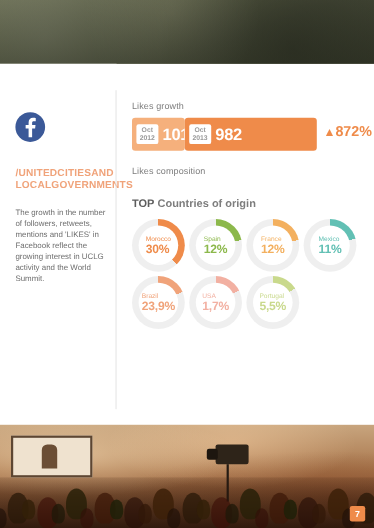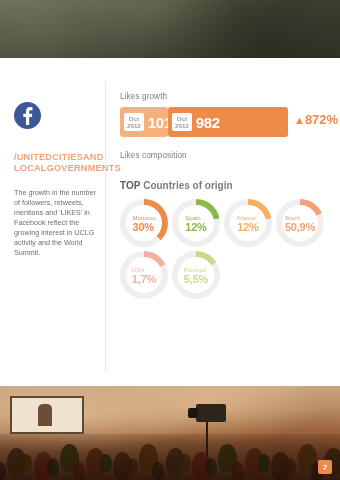--- a/index.html
+++ b/index.html
@@ -167,25 +167,32 @@
               <span class="cval" style="color: rgb(140, 184, 75);">12%</span>
             </div>
           </div>
           <div class="donut" style="background: conic-gradient(rgb(243, 176, 95) 0deg, rgb(243, 176, 95) 78.4deg, rgb(239, 239, 239) 78.4deg, rgb(239, 239, 239) 360deg);">
             <div class="inner"></div>
             <div class="txt">
               <span class="cname" style="color: rgb(243, 176, 95);">France</span>
               <span class="cval" style="color: rgb(243, 176, 95);">12%</span>
             </div>
           </div>
+          <div class="donut" style="background: conic-gradient(rgb(98, 192, 180) 0deg, rgb(98, 192, 180) 75.2deg, rgb(239, 239, 239) 75.2deg, rgb(239, 239, 239) 360deg);">
+            <div class="inner"></div>
+            <div class="txt">
+              <span class="cname" style="color: rgb(98, 192, 180);">Mexico</span>
+              <span class="cval" style="color: rgb(98, 192, 180);">11%</span>
+            </div>
+          </div>
           <div class="donut" style="background: conic-gradient(rgb(240, 163, 122) 0deg, rgb(240, 163, 122) 65.92deg, rgb(239, 239, 239) 65.92deg, rgb(239, 239, 239) 360deg);">
             <div class="inner"></div>
             <div class="txt">
               <span class="cname" style="color: rgb(240, 163, 122);">Brazil</span>
-              <span class="cval" style="color: rgb(240, 163, 122);">50,9%</span>
+              <span class="cval" style="color: rgb(240, 163, 122);">23,9%</span>
             </div>
           </div>
           <div class="donut" style="background: conic-gradient(rgb(242, 176, 162) 0deg, rgb(242, 176, 162) 63.04deg, rgb(239, 239, 239) 63.04deg, rgb(239, 239, 239) 360deg);">
             <div class="inner"></div>
             <div class="txt">
               <span class="cname" style="color: rgb(242, 176, 162);">USA</span>
               <span class="cval" style="color: rgb(242, 176, 162);">1,7%</span>
             </div>
           </div>
           <div class="donut" style="background: conic-gradient(rgb(201, 217, 140) 0deg, rgb(201, 217, 140) 57.6deg, rgb(239, 239, 239) 57.6deg, rgb(239, 239, 239) 360deg);">

